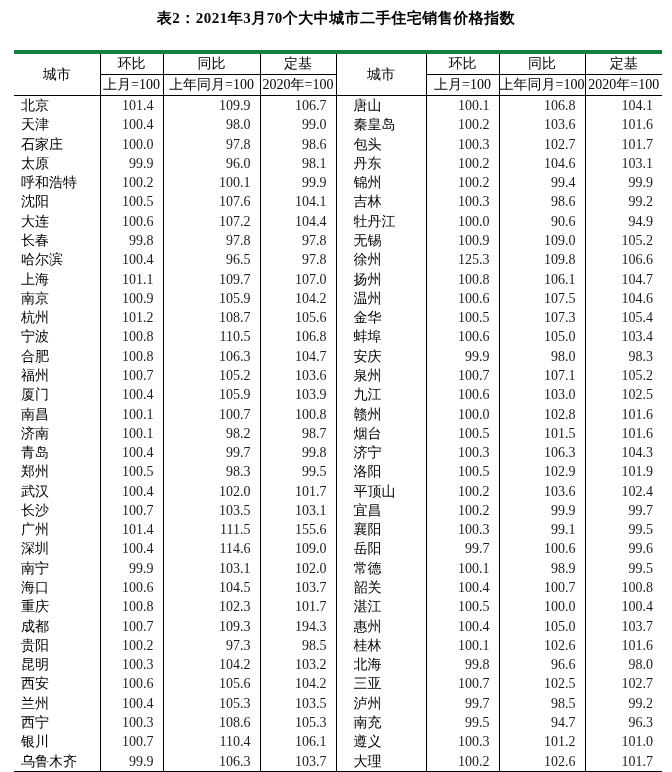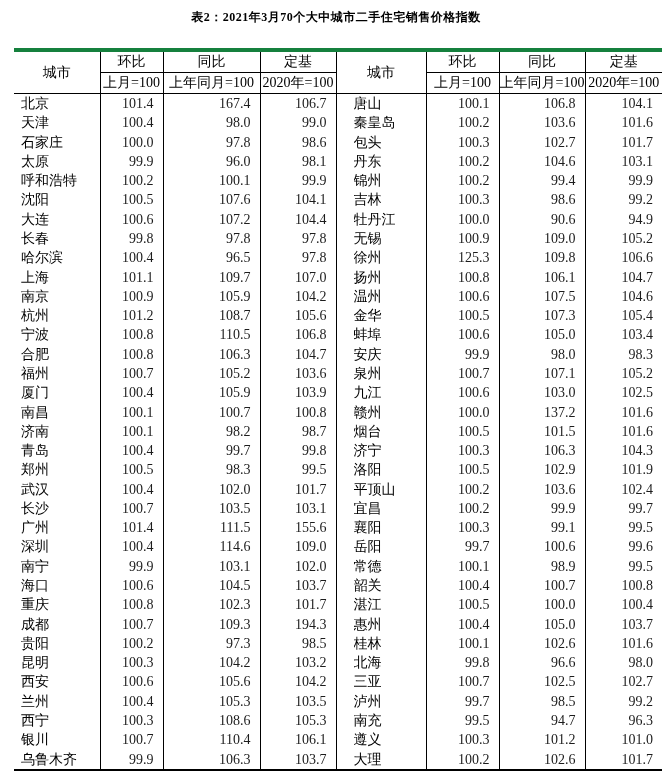--- a/index.html
+++ b/index.html
@@ -2,21 +2,21 @@
 <html><head>
 <meta charset="utf-8">
 <style>
   html,body{margin:0;padding:0;}
   body{
     width:672px;height:772px;background:#ffffff;overflow:hidden;
     font-family:"Liberation Serif","DejaVu Serif",serif;color:#000;
   }
   .title{
     margin-top:9px;text-align:center;
-    font-size:12px;font-weight:bold;letter-spacing:.5px;color:#000;
+    font-size:15px;font-weight:bold;letter-spacing:.5px;color:#000;
   }
   table.idx{
     border-collapse:collapse;table-layout:fixed;
     margin:22px 0 0 14px;width:648px;
     border-top:4px solid #15803d;border-bottom:2px solid #000;
   }
   col.c-city-l{width:86px}col.c-mom-l{width:63px}col.c-yoy-l{width:97px}col.c-fix-l{width:76px}
   col.c-city-r{width:90px}col.c-mom-r{width:73px}col.c-yoy-r{width:86px}col.c-fix-r{width:77px}
   th{
     font-weight:normal;font-size:14px;height:20px;padding:0;
@@ -71,21 +71,21 @@
         <th class="bl">2020年=100</th>
         <th class="bl">上月=100</th>
         <th class="bl">上年同月=100</th>
         <th class="bl">2020年=100</th>
       </tr>
     </thead>
     <tbody>
         <tr>
           <td class="city"><span class="cname">北京</span></td>
           <td class="num bl">101.4</td>
-          <td class="num bl">167.4</td>
+          <td class="num bl">109.9</td>
           <td class="num bl">106.7</td>
           <td class="city cityR bl"><span class="cname">唐山</span></td>
           <td class="num bl">100.1</td>
           <td class="num bl">106.8</td>
           <td class="num bl">104.1</td>
         </tr>
         <tr>
           <td class="city"><span class="cname">天津</span></td>
           <td class="num bl">100.4</td>
           <td class="num bl">98.0</td>
@@ -235,21 +235,21 @@
           <td class="num bl">103.0</td>
           <td class="num bl">102.5</td>
         </tr>
         <tr>
           <td class="city"><span class="cname">南昌</span></td>
           <td class="num bl">100.1</td>
           <td class="num bl">100.7</td>
           <td class="num bl">100.8</td>
           <td class="city cityR bl"><span class="cname">赣州</span></td>
           <td class="num bl">100.0</td>
-          <td class="num bl">137.2</td>
+          <td class="num bl">102.8</td>
           <td class="num bl">101.6</td>
         </tr>
         <tr>
           <td class="city"><span class="cname">济南</span></td>
           <td class="num bl">100.1</td>
           <td class="num bl">98.2</td>
           <td class="num bl">98.7</td>
           <td class="city cityR bl"><span class="cname">烟台</span></td>
           <td class="num bl">100.5</td>
           <td class="num bl">101.5</td>

